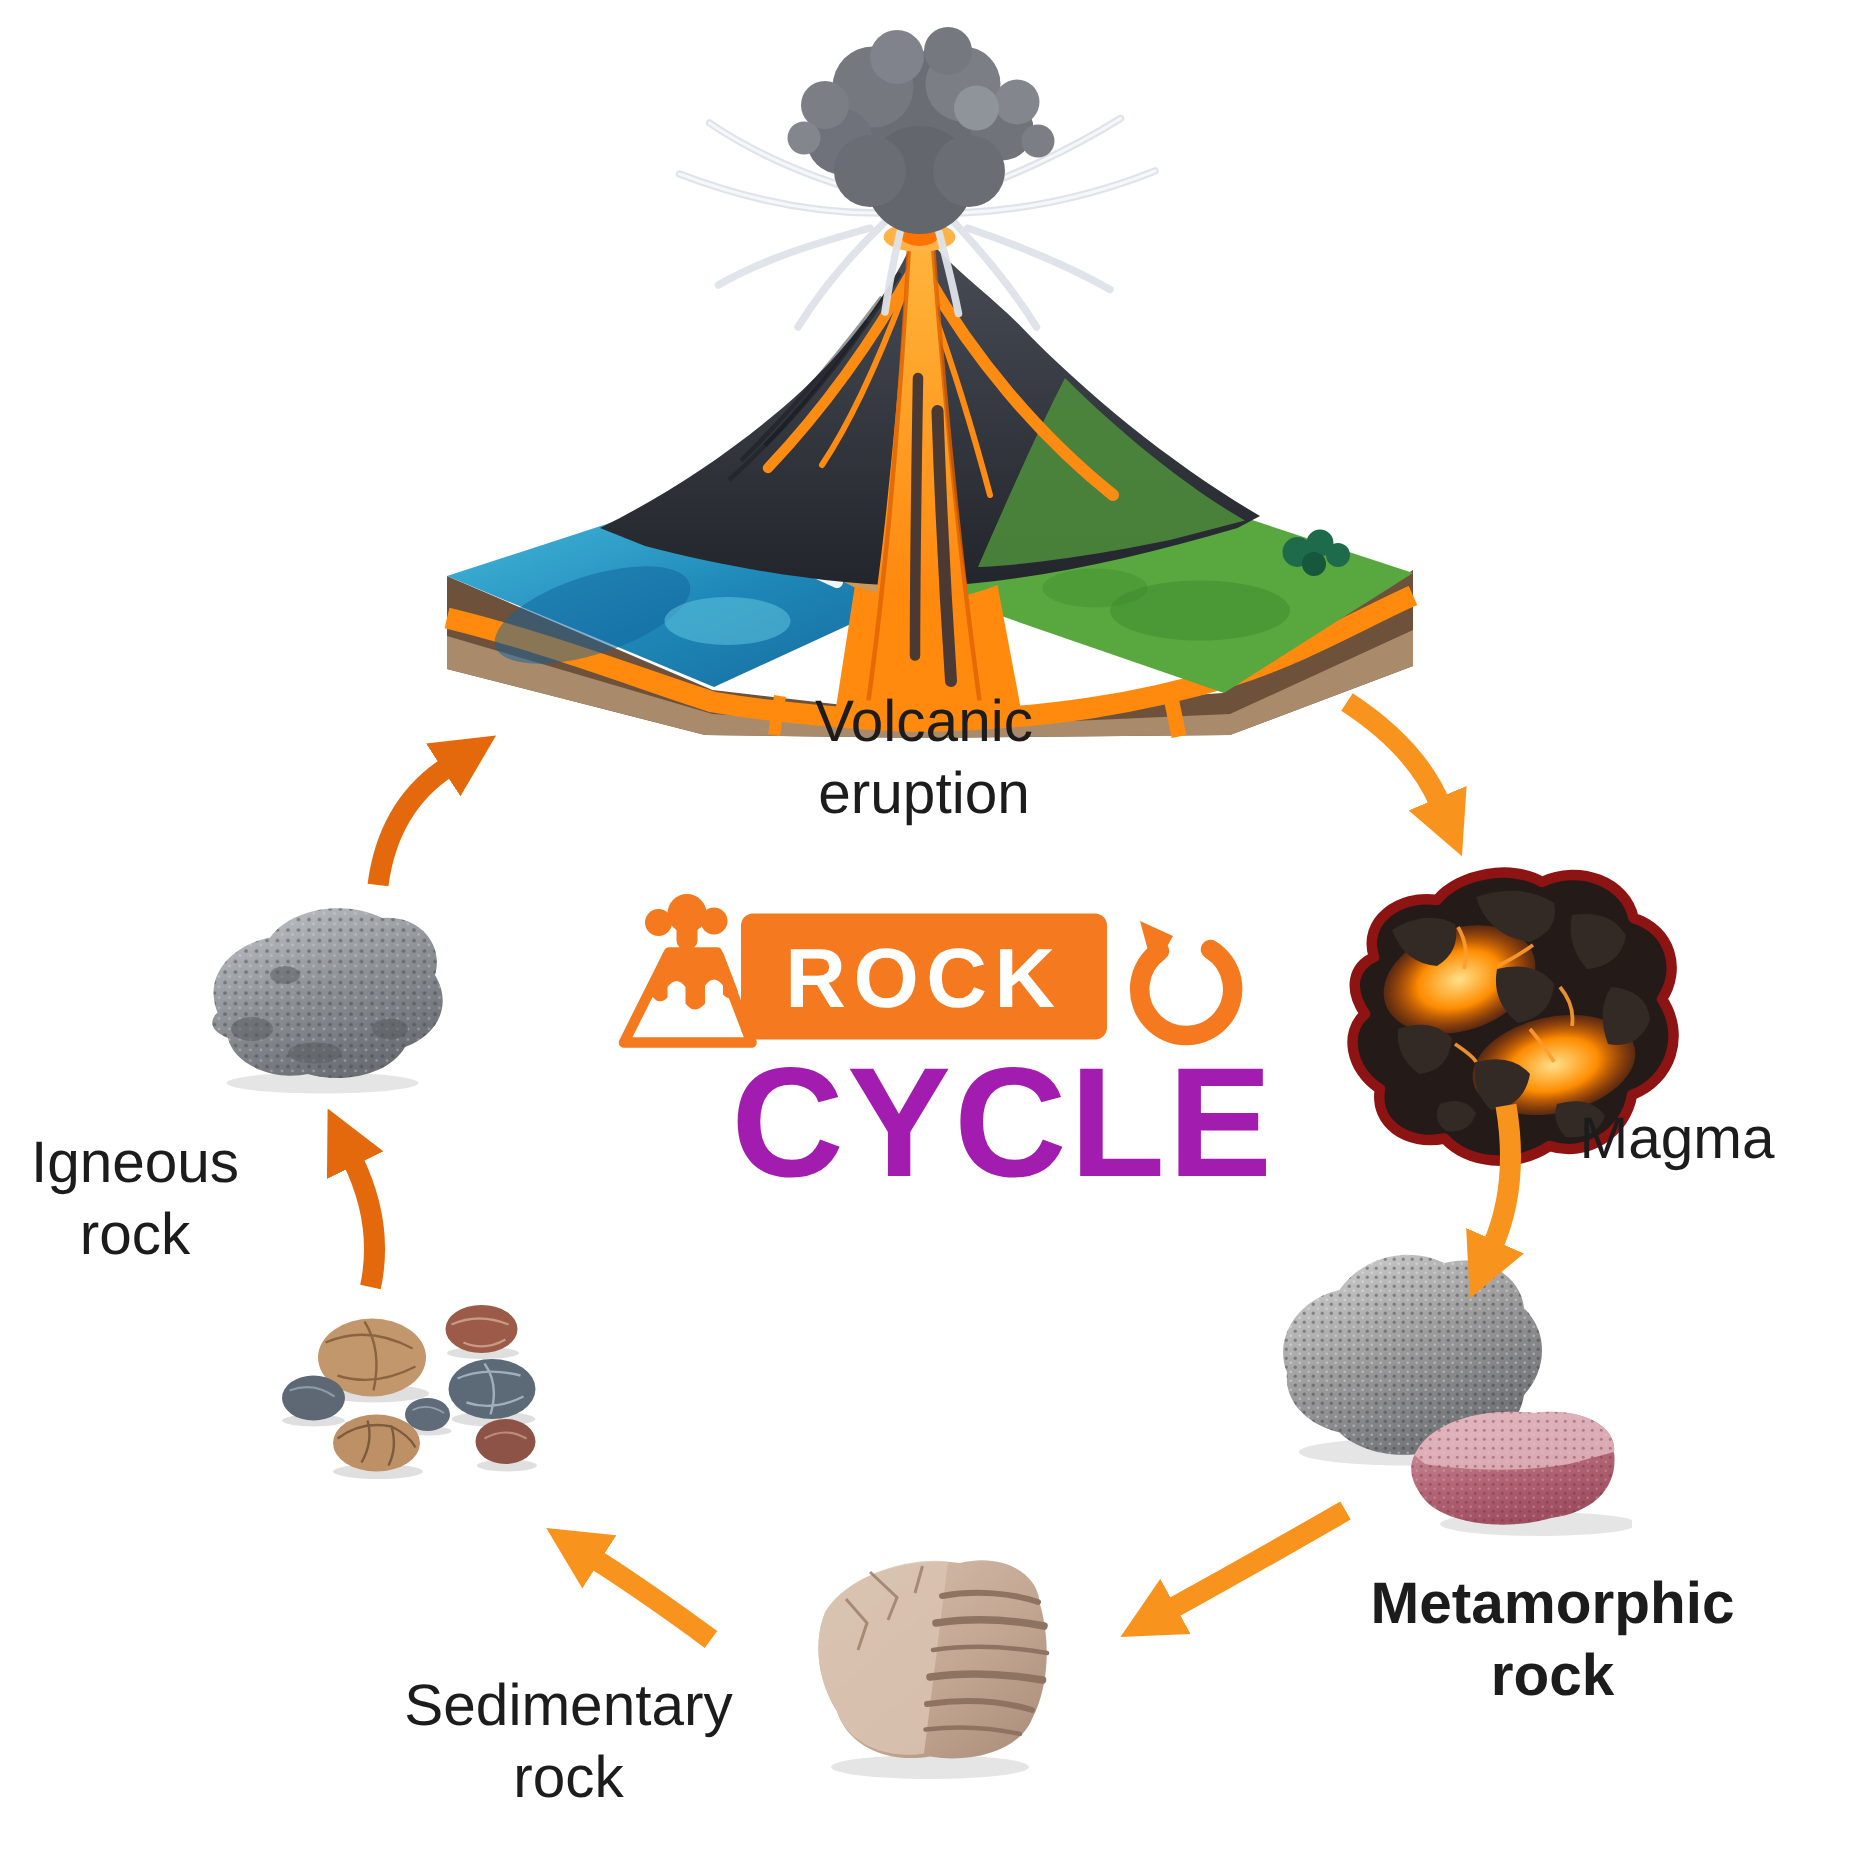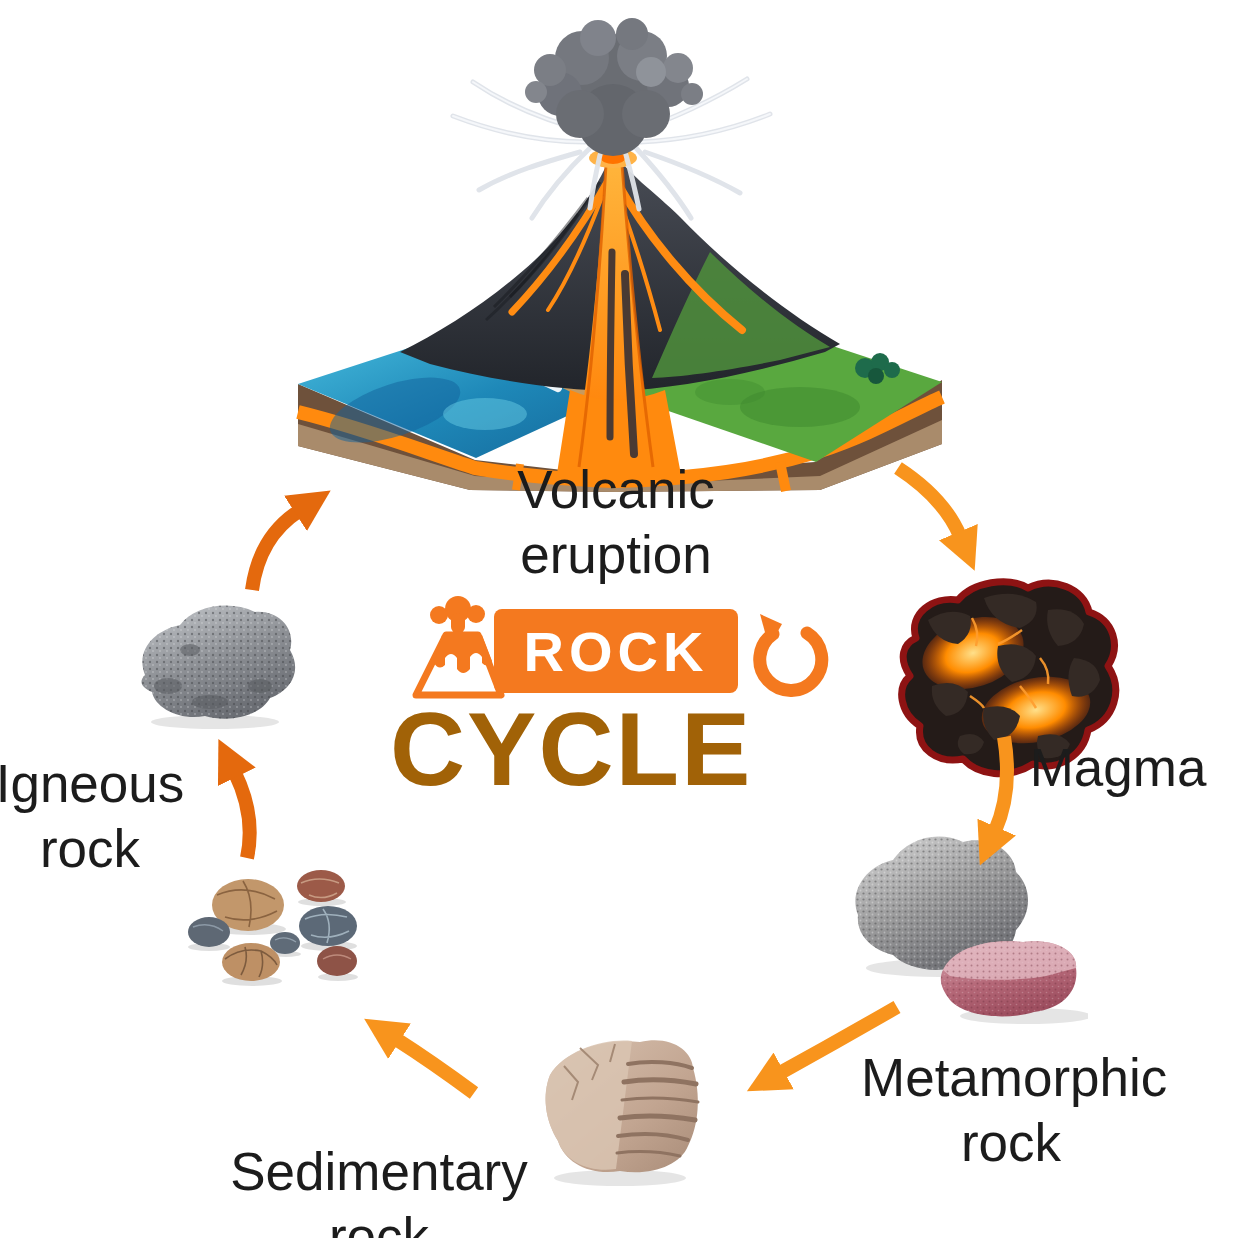--- a/index.html
+++ b/index.html
@@ -1,28 +1,28 @@
 <!DOCTYPE html>
 <html><head>
 <meta charset="utf-8">
 <style>
   html,body{margin:0;padding:0;background:#fff;}
   .canvas{position:relative;width:1238px;height:1238px;background:#fff;overflow:hidden;
           font-family:"Liberation Sans",sans-serif;}
   .abs{position:absolute;}
   .overlay{position:absolute;left:0;top:0;width:1238px;height:1238px;pointer-events:none;}
-  .stage-label{position:absolute;font-size:53px;line-height:1.22;color:#1C1C1C;
+  .stage-label{position:absolute;font-size:39px;line-height:1.22;color:#1C1C1C;
                text-align:center;white-space:pre-line;}
   
   .logo{position:absolute;left:400px;top:593px;width:440px;height:230px;}
   .rock-badge{position:absolute;left:94px;top:16px;width:244px;height:84px;background:#F4791F;
               border-radius:8px;display:flex;align-items:center;justify-content:center;}
   .rock-text{font-weight:bold;font-size:56px;color:#ffffff;letter-spacing:5px;}
-  .cycle-text{position:absolute;left:-10px;top:102px;width:460px;text-align:left;font-weight:bold;
-              font-size:104px;letter-spacing:2px;color:#a16207;line-height:1.05;}
+  .cycle-text{position:absolute;left:-10px;top:102px;width:460px;text-align:right;font-weight:bold;
+              font-size:104px;letter-spacing:2px;color:#a21caf;line-height:1.05;}
 </style>
 </head>
 <body>
 
 <div class="canvas">
 
   <svg class="abs" style="left:280px;top:12px;" width="680" height="480" viewBox="0 0 680 480">
     <defs>
       <linearGradient id="vOcean" x1="0" y1="0" x2="1" y2="1">
         <stop offset="0" stop-color="#49BEDF"></stop>
@@ -280,23 +280,23 @@
     <path d="M1004,737 Q1013,790 995,831" stroke="#F8941D" stroke-width="14" fill="none" marker-end="url(#headL)"></path>
     <path d="M897,1007 Q838,1041 780,1073" stroke="#F8941D" stroke-width="14" fill="none" marker-end="url(#headL)"></path>
     <path d="M474,1093 Q432,1062 396,1039" stroke="#F8941D" stroke-width="14" fill="none" marker-end="url(#headL)"></path>
     <path d="M247,858 Q256,816 235,773" stroke="#E4690D" stroke-width="14" fill="none" marker-end="url(#headD)"></path>
     <path d="M252,590 Q259,537 299,511" stroke="#E4690D" stroke-width="14" fill="none" marker-end="url(#headD)"></path>
   </svg>
 
   <div class="stage-label" style="left:466px;top:458px;width:300px;">Volcanic
 eruption</div>
   <div class="stage-label" style="left:968px;top:736px;width:300px;">Magma</div>
-  <div class="stage-label" style="left:861px;top:1046px;width:300px;">Metamorphic
+  <div class="stage-label" style="left:885px;top:1046px;width:300px;font-weight:bold;">Metamorphic
 rock</div>
-  <div class="stage-label" style="left:229px;top:1114px;width:300px;margin-top:26px;">Sedimentary rock</div>
+  <div class="stage-label" style="left:229px;top:1114px;width:300px;">Sedimentary rock</div>
   <div class="stage-label" style="left:-60px;top:752px;width:300px;">Igneous
 rock</div>
 
   <div class="logo">
     <svg class="abs" style="left:6px;top:2px;" width="100" height="108" viewBox="0 0 100 108">
       <g fill="#F4791F">
         <circle cx="52" cy="14" r="13"></circle>
           <circle cx="33" cy="20" r="9"></circle>
           <circle cx="70" cy="19" r="9"></circle>
         <rect x="45" y="18" width="14" height="20" rx="6"></rect>

